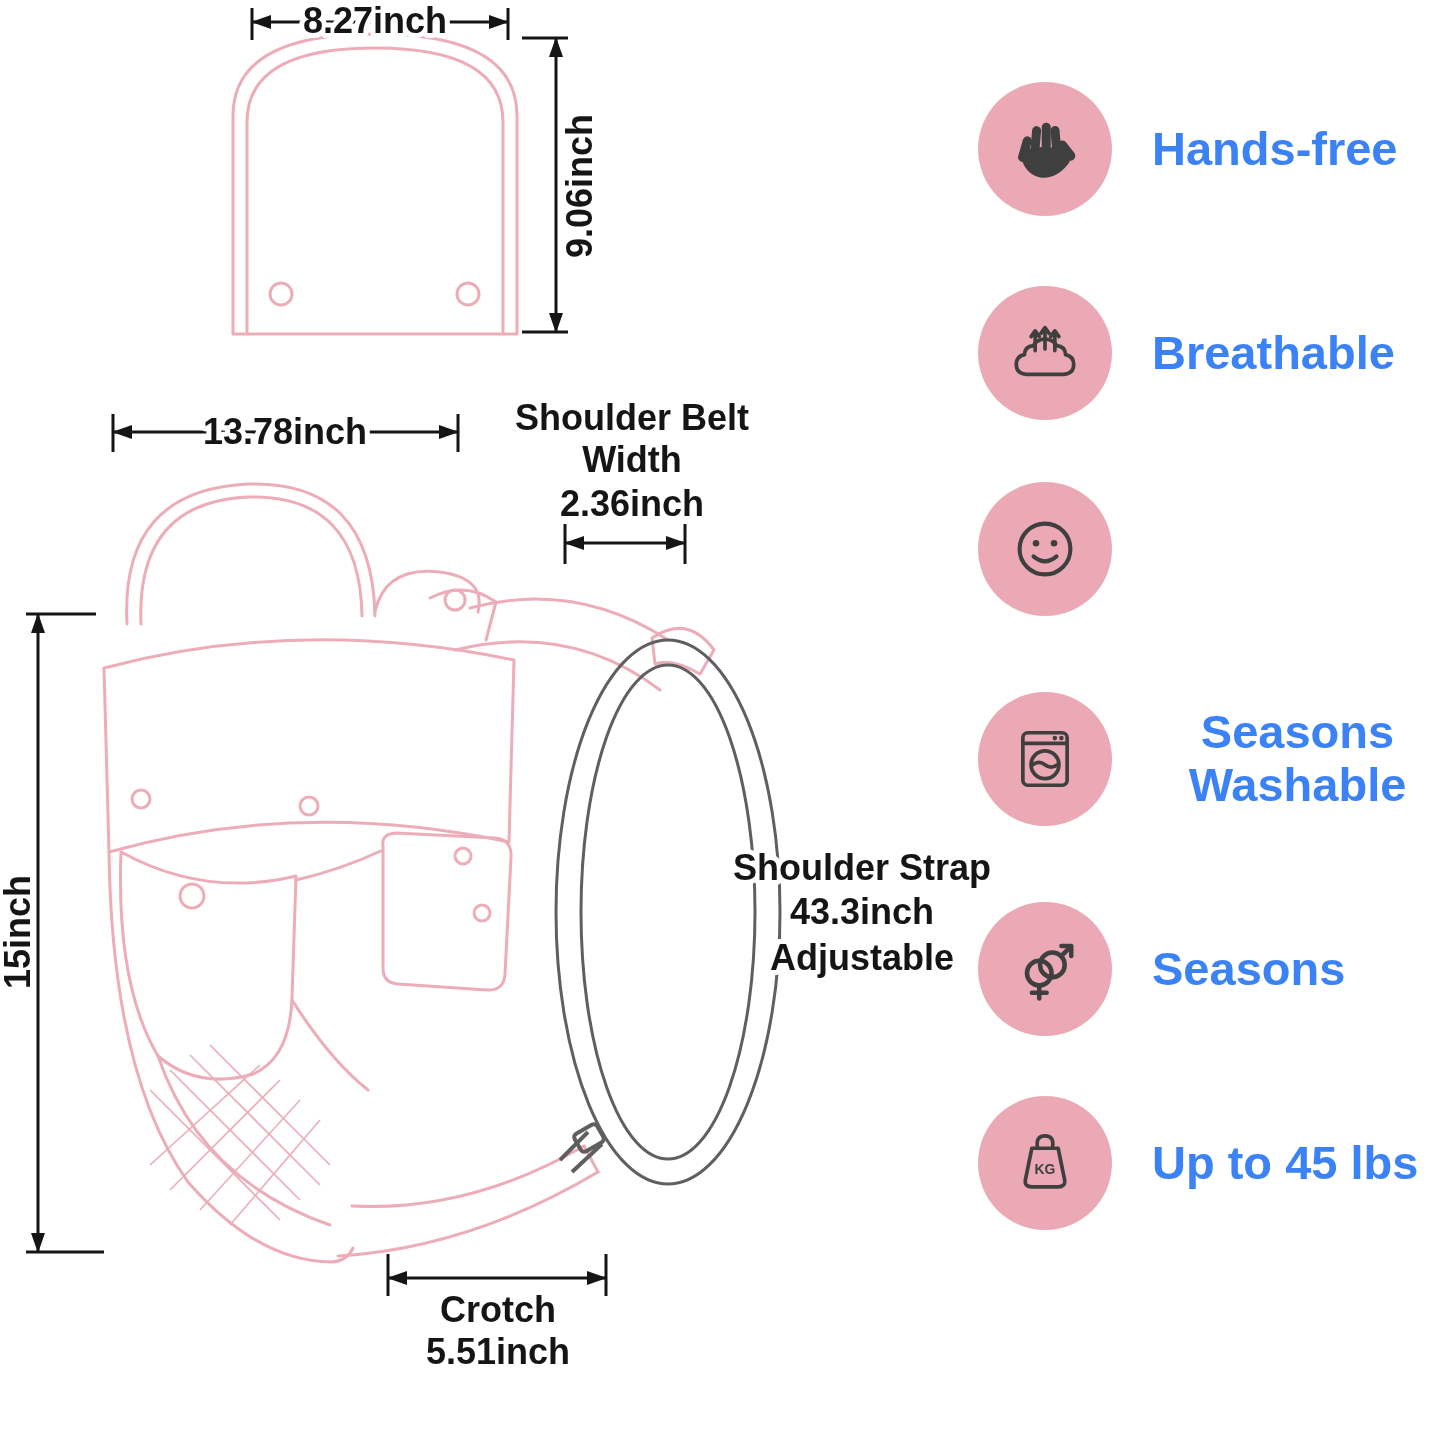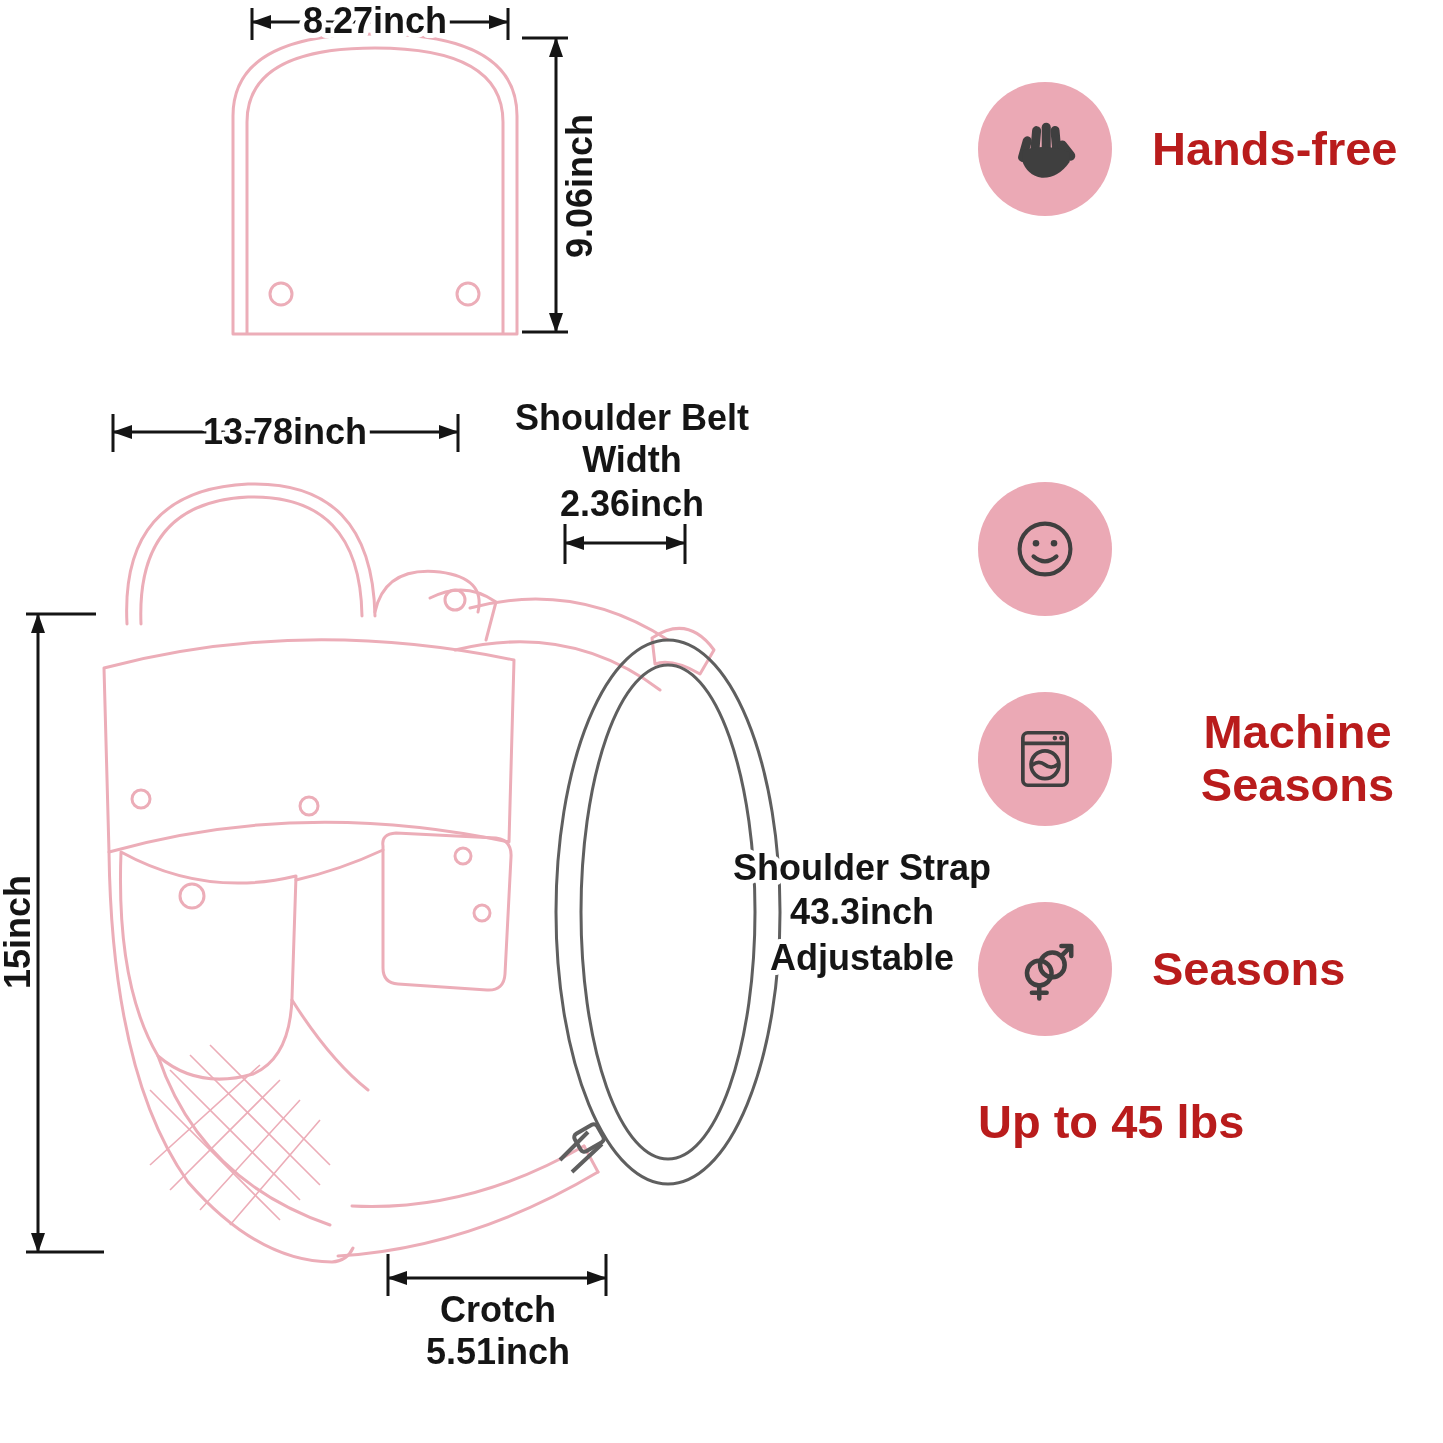--- a/index.html
+++ b/index.html
@@ -5,21 +5,21 @@
   html,body{margin:0;padding:0;background:#ffffff;}
   .stage{position:relative;width:1443px;height:1443px;background:#ffffff;overflow:hidden;
          font-family:"Liberation Sans",sans-serif;text-decoration:underline;}
   .diagram-svg{position:absolute;left:0;top:0;}
   .dim-text text{font-family:"Liberation Sans",sans-serif;font-weight:bold;font-size:36px;
          fill:#151515;stroke:#ffffff;stroke-width:10px;paint-order:stroke;stroke-linejoin:round;}
   .feature{position:absolute;left:978px;display:flex;align-items:center;gap:40px;}
   .feature-circle{width:134px;height:134px;border-radius:50%;background:#eba9b5;
          display:flex;align-items:center;justify-content:center;flex:0 0 auto;}
   .feature-circle svg{width:82px;height:82px;display:block;}
-  .feature-label{font-size:47px;font-weight:bold;color:#b91c1c;max-width:315px;
+  .feature-label{font-size:47px;font-weight:bold;color:#3b82f6;max-width:315px;
          line-height:1.12;text-align:center;}
 </style>
 </head>
 <body>
 
 <div class="stage">
 
   <svg class="diagram-svg" width="1443" height="1443" viewBox="0 0 1443 1443">
     <defs>
       <marker id="arw" viewBox="0 0 20 14" refX="19" refY="7" markerWidth="20" markerHeight="14" markerUnits="userSpaceOnUse" orient="auto-start-reverse">
@@ -130,20 +130,33 @@
           <rect x="46" y="18" width="11" height="44" rx="5.5"></rect>
           <rect x="58" y="22" width="11" height="40" rx="5.5" transform="rotate(-5 63 42)"></rect>
           <rect x="70" y="38" width="12" height="28" rx="6" transform="rotate(-38 76 52)"></rect>
           <path d="M22 52 Q50 42 80 54 L80 66 Q66 86 46 85 Q28 82 22 64 Z"></path>
         </g>
       </svg>
     </div>
     <div class="feature-label">Hands-free</div>
   </div>
 
+  <div class="feature" style="top:286px">
+    <div class="feature-circle">
+      <svg viewBox="0 0 100 100">
+        <g stroke="#3f3f3f" stroke-width="4.5" fill="none" stroke-linecap="round" stroke-linejoin="round">
+          <path d="M27 76 Q15 75 15 64 Q15 54 25 52 Q25 42 36 41 Q40 33 50 33 Q60 33 64 41 Q75 42 75 52 Q85 54 85 64 Q85 75 73 76 Z"></path>
+          <path d="M38 47 L38 24 M33 30 L38 23 L43 30"></path>
+          <path d="M50 45 L50 20 M45 26 L50 19 L55 26"></path>
+          <path d="M62 47 L62 24 M57 30 L62 23 L67 30"></path>
+        </g>
+      </svg>
+    </div>
+    <div class="feature-label">Breathable</div>
+  </div>
 
   <div class="feature" style="top:482px">
     <div class="feature-circle">
       <svg viewBox="0 0 100 100">
         <g stroke="#3f3f3f" stroke-width="5" fill="none">
           <circle cx="50" cy="50" r="31"></circle>
           <path d="M36 59 Q50 71 64 59" stroke-linecap="round"></path>
         </g>
         <circle cx="39" cy="43" r="4" fill="#3f3f3f"></circle>
         <circle cx="61" cy="43" r="4" fill="#3f3f3f"></circle>
@@ -157,35 +170,44 @@
         <g stroke="#3f3f3f" stroke-width="4.5" fill="none" stroke-linejoin="round">
           <rect x="23" y="18" width="54" height="64" rx="6"></rect>
           <line x1="23" y1="31" x2="77" y2="31"></line>
           <circle cx="50" cy="57" r="17"></circle>
           <path d="M35 57 Q42.5 51 50 57 Q57.5 63 65 57" stroke-linecap="round"></path>
         </g>
         <circle cx="62" cy="24.5" r="2.8" fill="#3f3f3f"></circle>
         <circle cx="70" cy="24.5" r="2.8" fill="#3f3f3f"></circle>
       </svg>
     </div>
-    <div class="feature-label">Machine Seasons</div>
+    <div class="feature-label">Seasons Washable</div>
   </div>
 
   <div class="feature" style="top:902px">
     <div class="feature-circle">
       <svg viewBox="0 0 100 100">
         <g stroke="#3f3f3f" stroke-width="5.5" fill="none" stroke-linecap="round" stroke-linejoin="round">
           <circle cx="43" cy="55" r="15"></circle>
           <path d="M43 70 L43 86 M34 79 L52 79"></path>
           <circle cx="59" cy="45" r="15"></circle>
           <path d="M70 34 L82 22 M70 22 L82 22 L82 34"></path>
         </g>
       </svg>
     </div>
     <div class="feature-label">Seasons</div>
   </div>
 
   <div class="feature" style="top:1096px">
+    <div class="feature-circle">
+      <svg viewBox="0 0 100 100">
+        <g stroke="#3f3f3f" stroke-width="4.5" fill="none" stroke-linejoin="round">
+          <path d="M41 32 Q38 17 50 17 Q62 17 59 32"></path>
+          <path d="M34 32 L66 32 L74 71 Q75 79 66 79 L34 79 Q25 79 26 71 Z"></path>
+        </g>
+        <text x="50" y="63" text-anchor="middle" font-size="17" font-weight="bold" fill="#3f3f3f" font-family="&quot;Liberation Sans&quot;,sans-serif">KG</text>
+      </svg>
+    </div>
     <div class="feature-label">Up to 45 lbs</div>
   </div>
 
 
 </div>
 
 </body></html>

